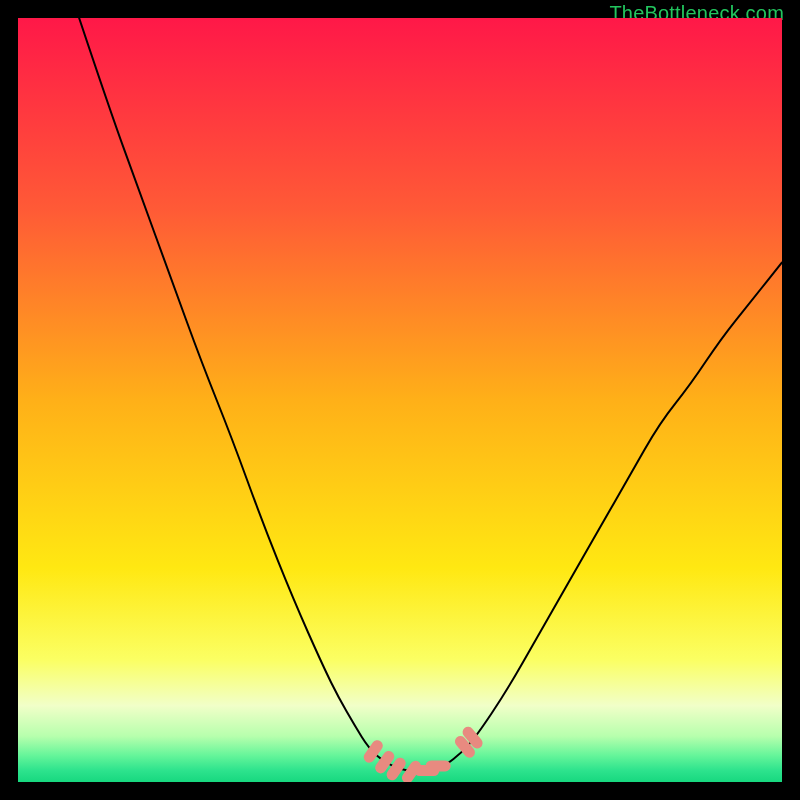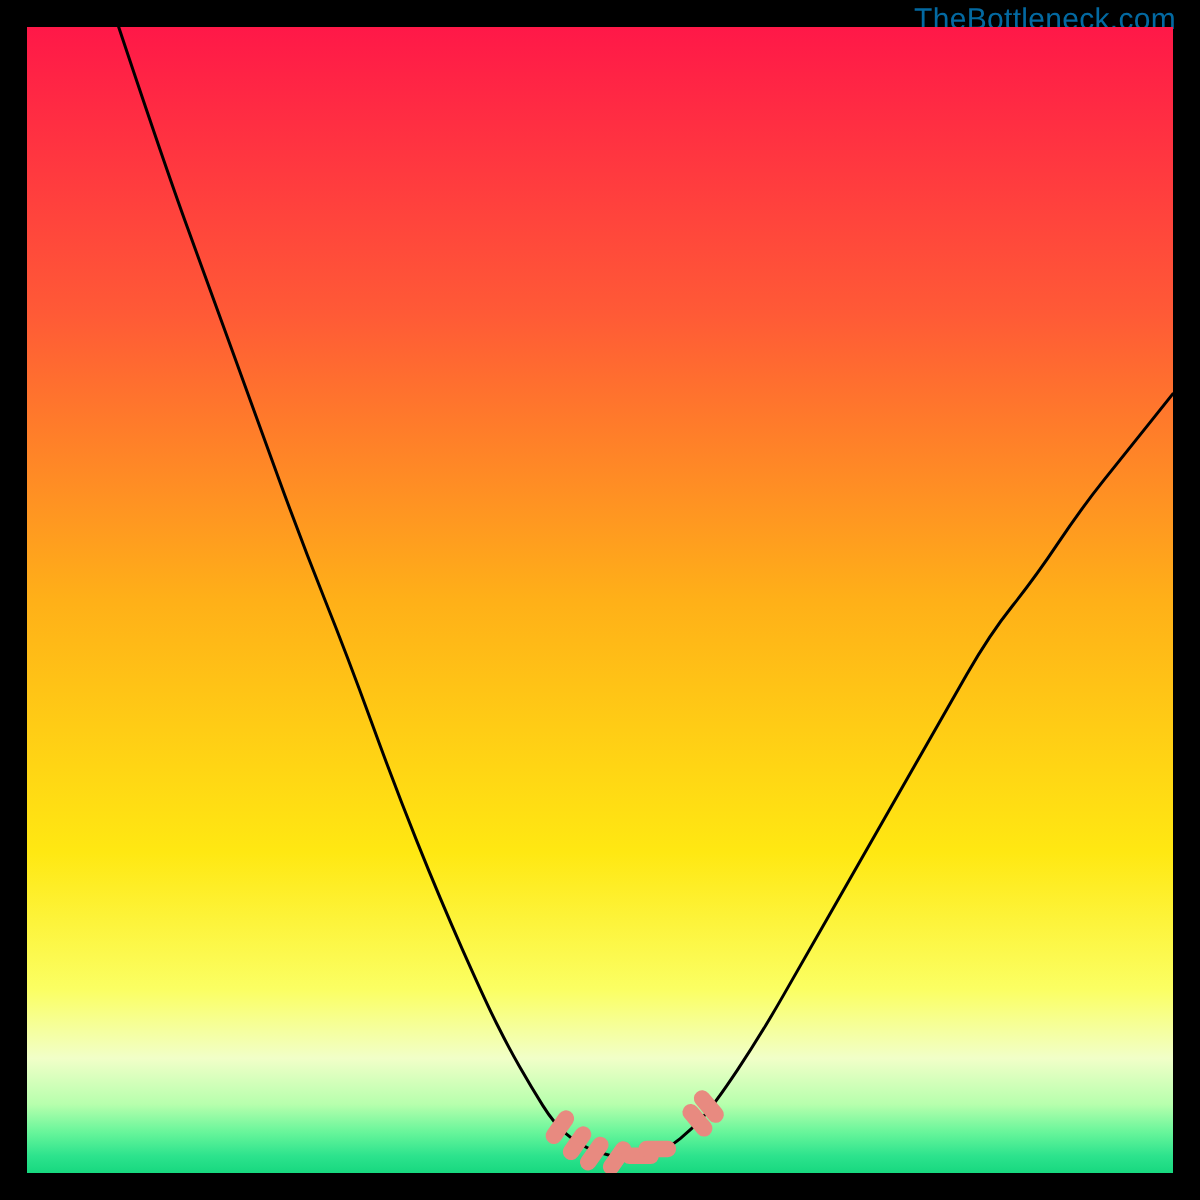--- a/index.html
+++ b/index.html
@@ -23,21 +23,21 @@
     position: absolute;
     top: 18px;
     left: 18px;
     width: 764px;
     height: 764px;
   }
   .watermark {
     position: absolute;
     top: 2px;
     right: 16px;
-    color: #0369a1;
+    color: #22c55e;
     font-size: 20px;
     letter-spacing: 0.2px;
     font-weight: 400;
   }
 </style>
 </head>
 <body>
 
 <div class="frame">
   <div class="watermark">TheBottleneck.com</div>

